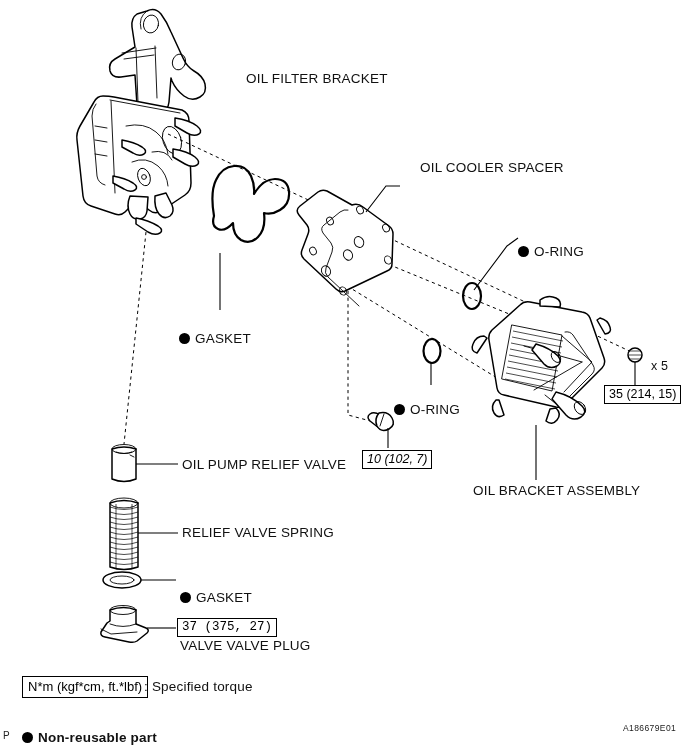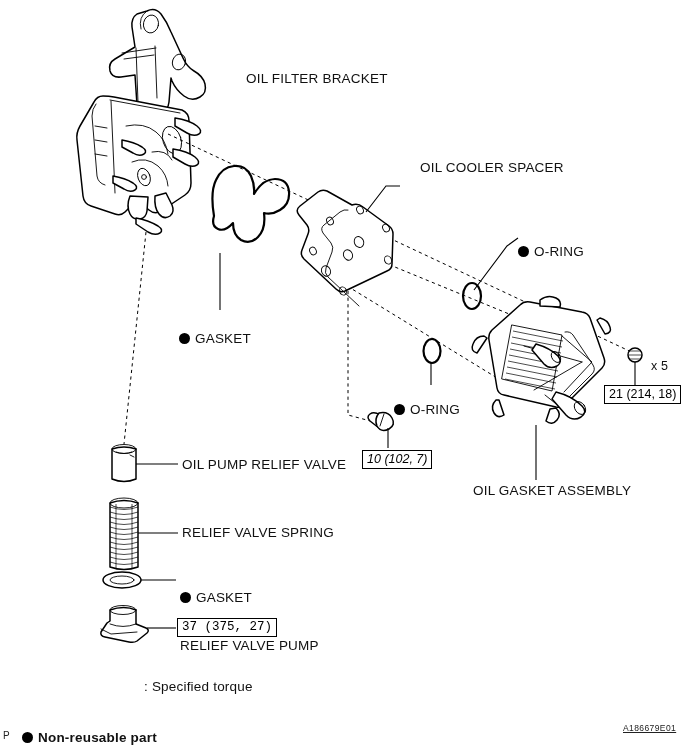--- a/index.html
+++ b/index.html
@@ -8,21 +8,21 @@
   #sheet{position:absolute;inset:0;width:690px;height:750px;padding-left:48px;}
   svg.layer{position:absolute;left:0;top:0;width:690px;height:750px;overflow:visible;}
   .lbl{position:absolute;font-size:13.5px;letter-spacing:.2px;white-space:nowrap;color:#111;}
   .lbl-sm{font-size:12.5px;}
   .torque{position:absolute;border:1.4px solid #000;padding:1px 4px 2px 4px;
           font-size:12.5px;white-space:nowrap;background:#fff;line-height:1.15;}
   .legend-box{position:absolute;border:1.6px solid #000;padding:2px 5px 3px 5px;
           font-size:13px;background:#fff;white-space:nowrap;}
   .dot{display:inline-block;width:11px;height:11px;border-radius:50%;
        background:#000;vertical-align:-1px;margin-right:5px;}
-  .figid{position:absolute;font-size:8.5px;letter-spacing:.4px;color:#222;text-decoration:underline;}
+  .figid{position:absolute;font-size:8.5px;letter-spacing:.4px;color:#222;}
   .pmark{position:absolute;font-size:10px;color:#222;}
   .row{position:absolute;white-space:nowrap;margin-top:16px;}
 </style>
 </head>
 <body>
 
 <div id="sheet">
 
   <svg class="layer" viewBox="0 0 690 750">
     <defs>
@@ -232,39 +232,40 @@
   <div class="lbl" style="left:420px;top:160px;text-align:center;">OIL COOLER SPACER</div>
 
   <div class="row" style="left:518px;top:226px;">
     <span class="dot"></span><span class="lbl" style="position:static;">O-RING</span>
   </div>
 
   <div class="row" style="left:394px;top:384px;">
     <span class="dot"></span><span class="lbl" style="position:static;">O-RING</span>
   </div>
 
-  <div class="lbl" style="left:473px;top:483px;">OIL GASKET ASSEMBLY</div>
+  <div class="lbl" style="left:473px;top:483px;">OIL BRACKET ASSEMBLY</div>
 
   <div class="lbl" style="left:182px;top:525px;">RELIEF VALVE SPRING</div>
 
   <div class="lbl" style="left:182px;top:457px;">OIL PUMP RELIEF VALVE</div>
 
   <div class="row" style="left:180px;top:572px;">
     <span class="dot"></span><span class="lbl" style="position:static;">GASKET</span>
   </div>
 
-  <div class="lbl" style="left:180px;top:638px;">RELIEF VALVE PUMP</div>
+  <div class="lbl" style="left:180px;top:638px;">VALVE VALVE PLUG</div>
 
   <div class="lbl lbl-sm" style="left:651px;top:347px;margin-top:12px;">x 5</div>
-  <div class="torque" style="left:604px;top:385px;">21 (214, 18)</div>
+  <div class="torque" style="left:604px;top:385px;">35 (214, 15)</div>
 
   <div class="torque" style="left:362px;top:450px;font-style:italic;">10 (102, 7)</div>
 
   <div class="torque" style="left:177px;top:618px;font-family:Liberation Mono, monospace;">37 (375, 27)</div>
 
+  <div class="legend-box" style="left:22px;top:676px;">N*m (kgf*cm, ft.*lbf)</div>
   <div class="lbl" style="left:144px;top:679px;">: Specified torque</div>
 
   <div class="row" style="left:22px;top:712px;">
     <span class="dot"></span><span class="lbl" style="position:static;font-weight:bold;">Non-reusable part</span>
   </div>
 
   <div class="pmark" style="left:3px;top:730px;">P</div>
 
   <div class="figid" style="left:623px;top:723px;">A186679E01</div>
 

